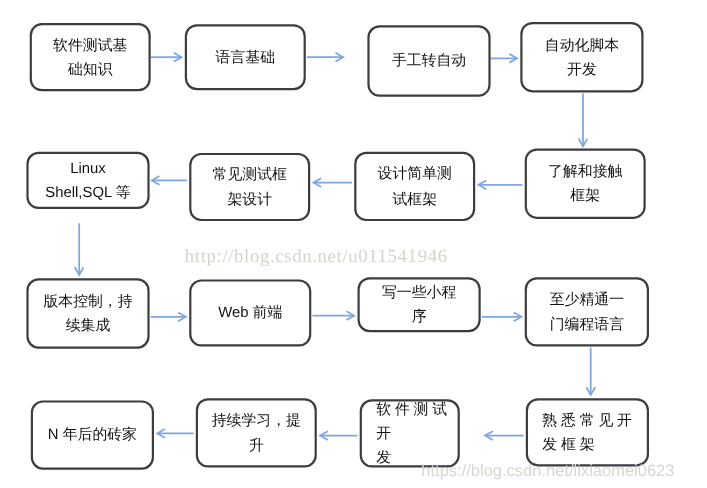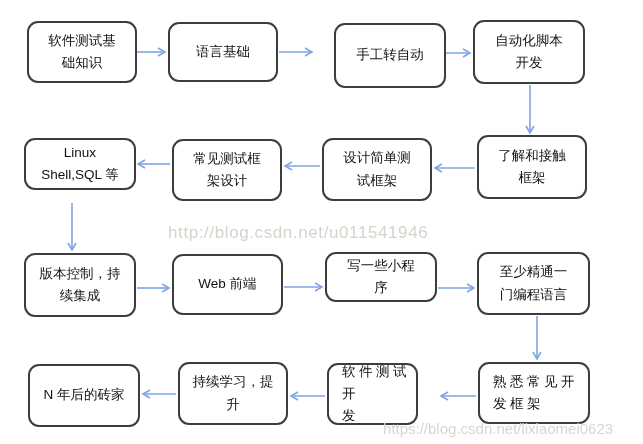--- a/index.html
+++ b/index.html
@@ -47,21 +47,21 @@
     z-index:1;
   }
   .arrows line,.arrows polyline{
     stroke:var(--arrow);
     stroke-width:1.6;
     fill:none;
   }
   .wm-center{
     position:absolute;
     left:168px;top:223px;
-    font-family:Liberation Sans, sans-serif;
+    font-family:Liberation Serif, serif;
     font-size:17px;
     letter-spacing:0.6px;
     color:var(--watermark2);
     z-index:3;
     white-space:nowrap;
   }
   .wm-bottom{
     position:absolute;
     left:383px;top:420px;
     font-family:"Liberation Sans","DejaVu Sans",sans-serif;

